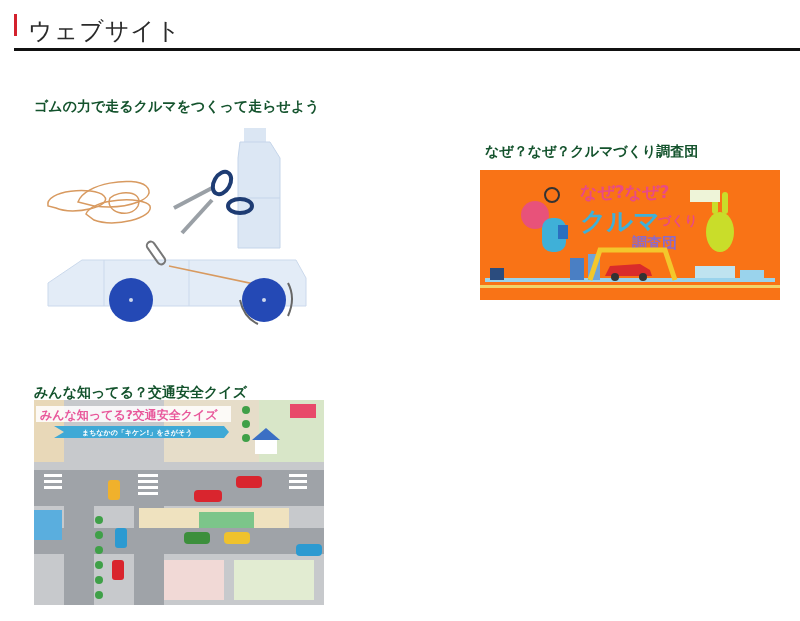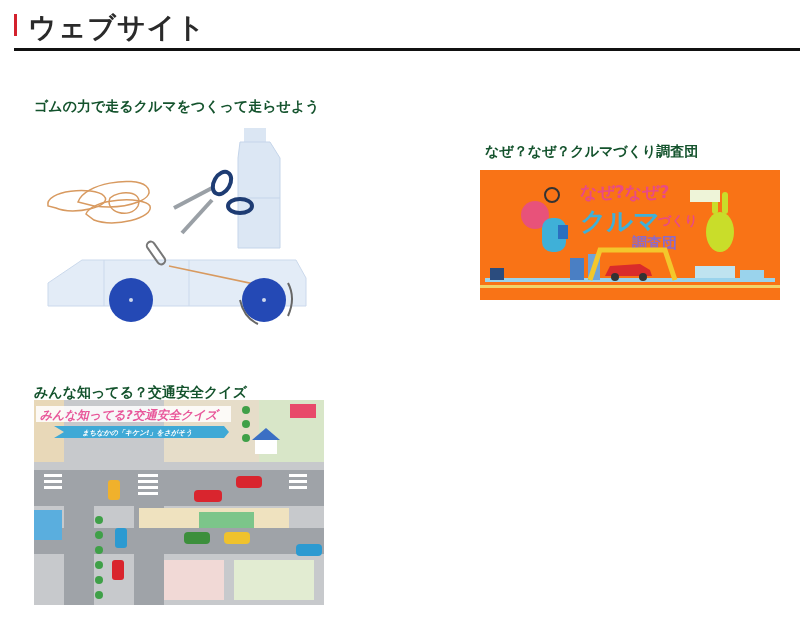--- a/index.html
+++ b/index.html
@@ -1,34 +1,34 @@
 <!DOCTYPE html>
 <html><head>
 <meta charset="utf-8">
 <style>
   html, body { margin:0; padding:0; background:#fff; }
   body { width:800px; height:621px; overflow:hidden; position:relative;
          font-family:"DejaVu Sans", "Liberation Sans", sans-serif; color:#2b2b2b; }
   .section-header { position:absolute; left:14px; top:0; width:786px; height:51px;
          border-bottom:3px solid #111; box-sizing:border-box; }
   .accent-bar { position:absolute; left:0; top:14px; width:3px; height:22px; background:#d3212d; }
-  .section-title { position:absolute; left:14px; top:9px; font-size:28px; font-weight:bold;
+  .section-title { position:absolute; left:14px; top:15px; font-size:24px; font-weight:normal;
          letter-spacing:1px; color:#2a2a2a; }
   .card { position:absolute; }
   .card-title { font-size:14px; font-weight:bold; color:#14532d; white-space:nowrap; cursor:pointer; }
   .thumb { position:absolute; overflow:hidden; cursor:pointer; }
   
   #card1 { left:34px; top:98px; }
   #thumb1 { left:34px; top:128px; width:290px; height:200px; background:#fff; }
   
   #card2 { left:485px; top:98px;margin-top:45px; }
   #thumb2 { left:480px; top:170px; width:300px; height:130px; background:#f97316; }
   
   #card3 { left:34px; top:374px;margin-top:10px; }
-  #thumb3 { left:34px; top:400px; width:290px; height:205px; background:#c9c9c9;font-style:italic; }
+  #thumb3 { left:34px; top:400px; width:290px; height:205px; background:#c9c9c9; }
 </style>
 </head>
 <body>
 
 <div class="section-header">
   <div class="accent-bar"></div>
   <div class="section-title">ウェブサイト</div>
 </div>
 
 <div class="card" id="card1">

